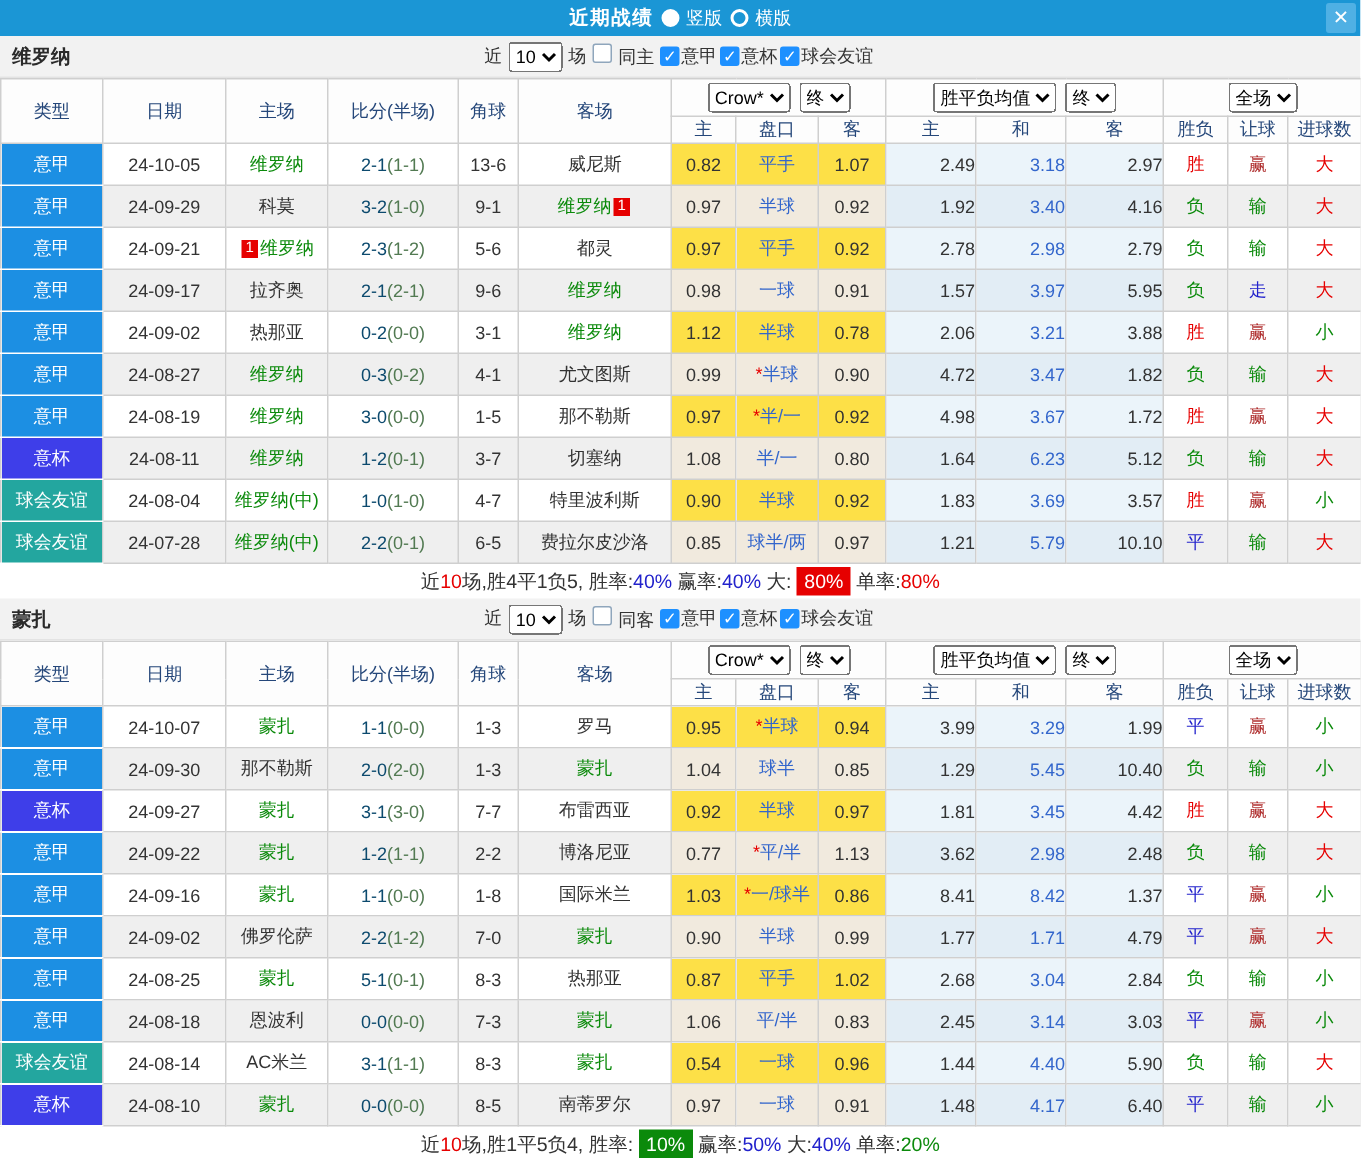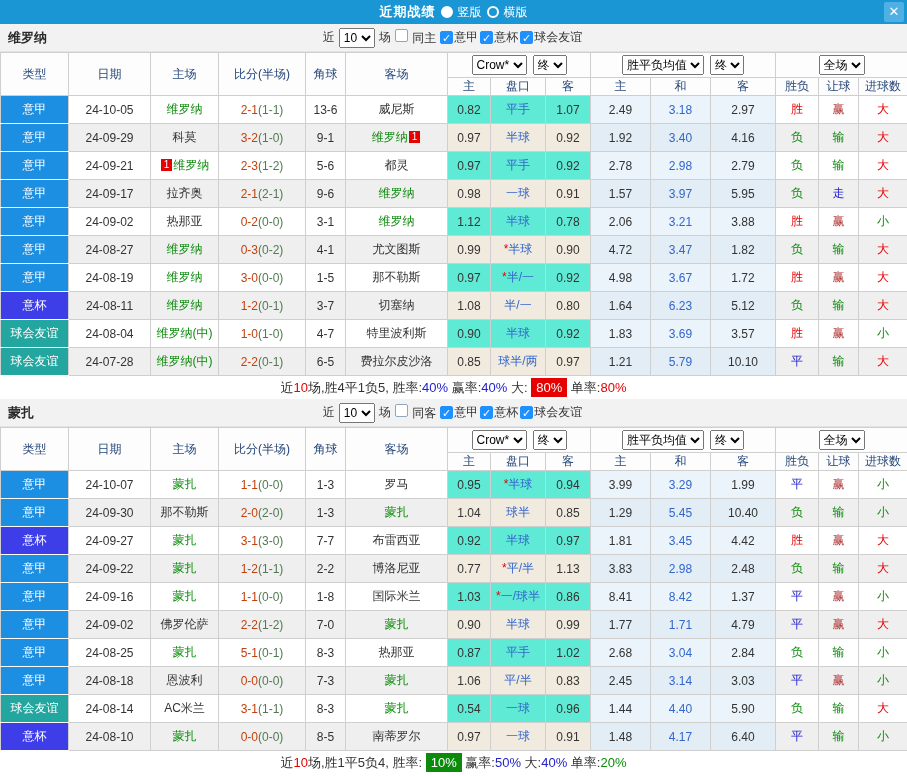--- a/index.html
+++ b/index.html
@@ -47,27 +47,27 @@
   th, td {
     border:1px solid #CFCFCF; text-align:center; padding:0;
     overflow:hidden; white-space:nowrap;
   }
   thead th { color:#25477A; font-weight:normal; background:#FDFDFD; font-size:12px; }
   tr.hdr-top th { height:25px; }
   tr.hdr-sub th { height:18px; }
   .ddcell select { font-size:12px; height:20px; margin:0 3px; }
   tbody td { height:28px; background:#fff; }
   tbody tr:nth-child(even) td { background:#EFEFEF; }
-  tbody td.cream { background:#5eead4; }
+  tbody td.cream { background:#fde047; }
   tbody tr:nth-child(even) td.cream { background:#F1EADE; }
-  tbody td.pblue { background:#EBF4FA; }
+  tbody td.pblue { background:#EBF4FA;text-align:right; }
   tbody tr:nth-child(even) td.pblue { background:#E2EDF5; }
   tbody td.type { color:#fff; border-top:1px solid #fff; border-bottom:1px solid #fff; }
   .green { color:#0B8A0B; }
-  .score-main { color:#c2410c;margin-top:29px; }
+  .score-main { color:#0c4a6e;margin-top:29px; }
   .score-half { color:#527A52; }
   .hc { color:#3366CC; }
   .star { color:#E60000; }
   td.avg-mid { color:#3366CC; }
   .badge1 {
     display:inline-block; background:#E60000; color:#fff; font-size:10px;
     line-height:12px; padding:0 3px; margin:0 1px; vertical-align:1px;
   }
   
   .summary { height:23px; line-height:23px; text-align:center; font-size:13px; }
@@ -466,21 +466,21 @@
         <tr>
           <td class="type" style="background: rgb(28, 143, 227);">意甲</td>
           <td>24-09-22</td>
           <td><span class="green">蒙扎</span></td>
           <td><span class="score-main">1-2</span><span class="score-half">(1-1)</span></td>
           <td>2-2</td>
           <td><span>博洛尼亚</span></td>
           <td class="cream">0.77</td>
           <td class="cream"><span class="star">*</span><span class="hc">平/半</span></td>
           <td class="cream">1.13</td>
-          <td class="pblue">3.83</td>
+          <td class="pblue">3.62</td>
           <td class="pblue avg-mid">2.98</td>
           <td class="pblue">2.48</td>
           <td style="color: rgb(11, 138, 11);">负</td>
           <td style="color: rgb(11, 138, 11);">输</td>
           <td style="color: rgb(230, 0, 0);">大</td>
         </tr>
         <tr>
           <td class="type" style="background: rgb(28, 143, 227);">意甲</td>
           <td>24-09-16</td>
           <td><span class="green">蒙扎</span></td>

